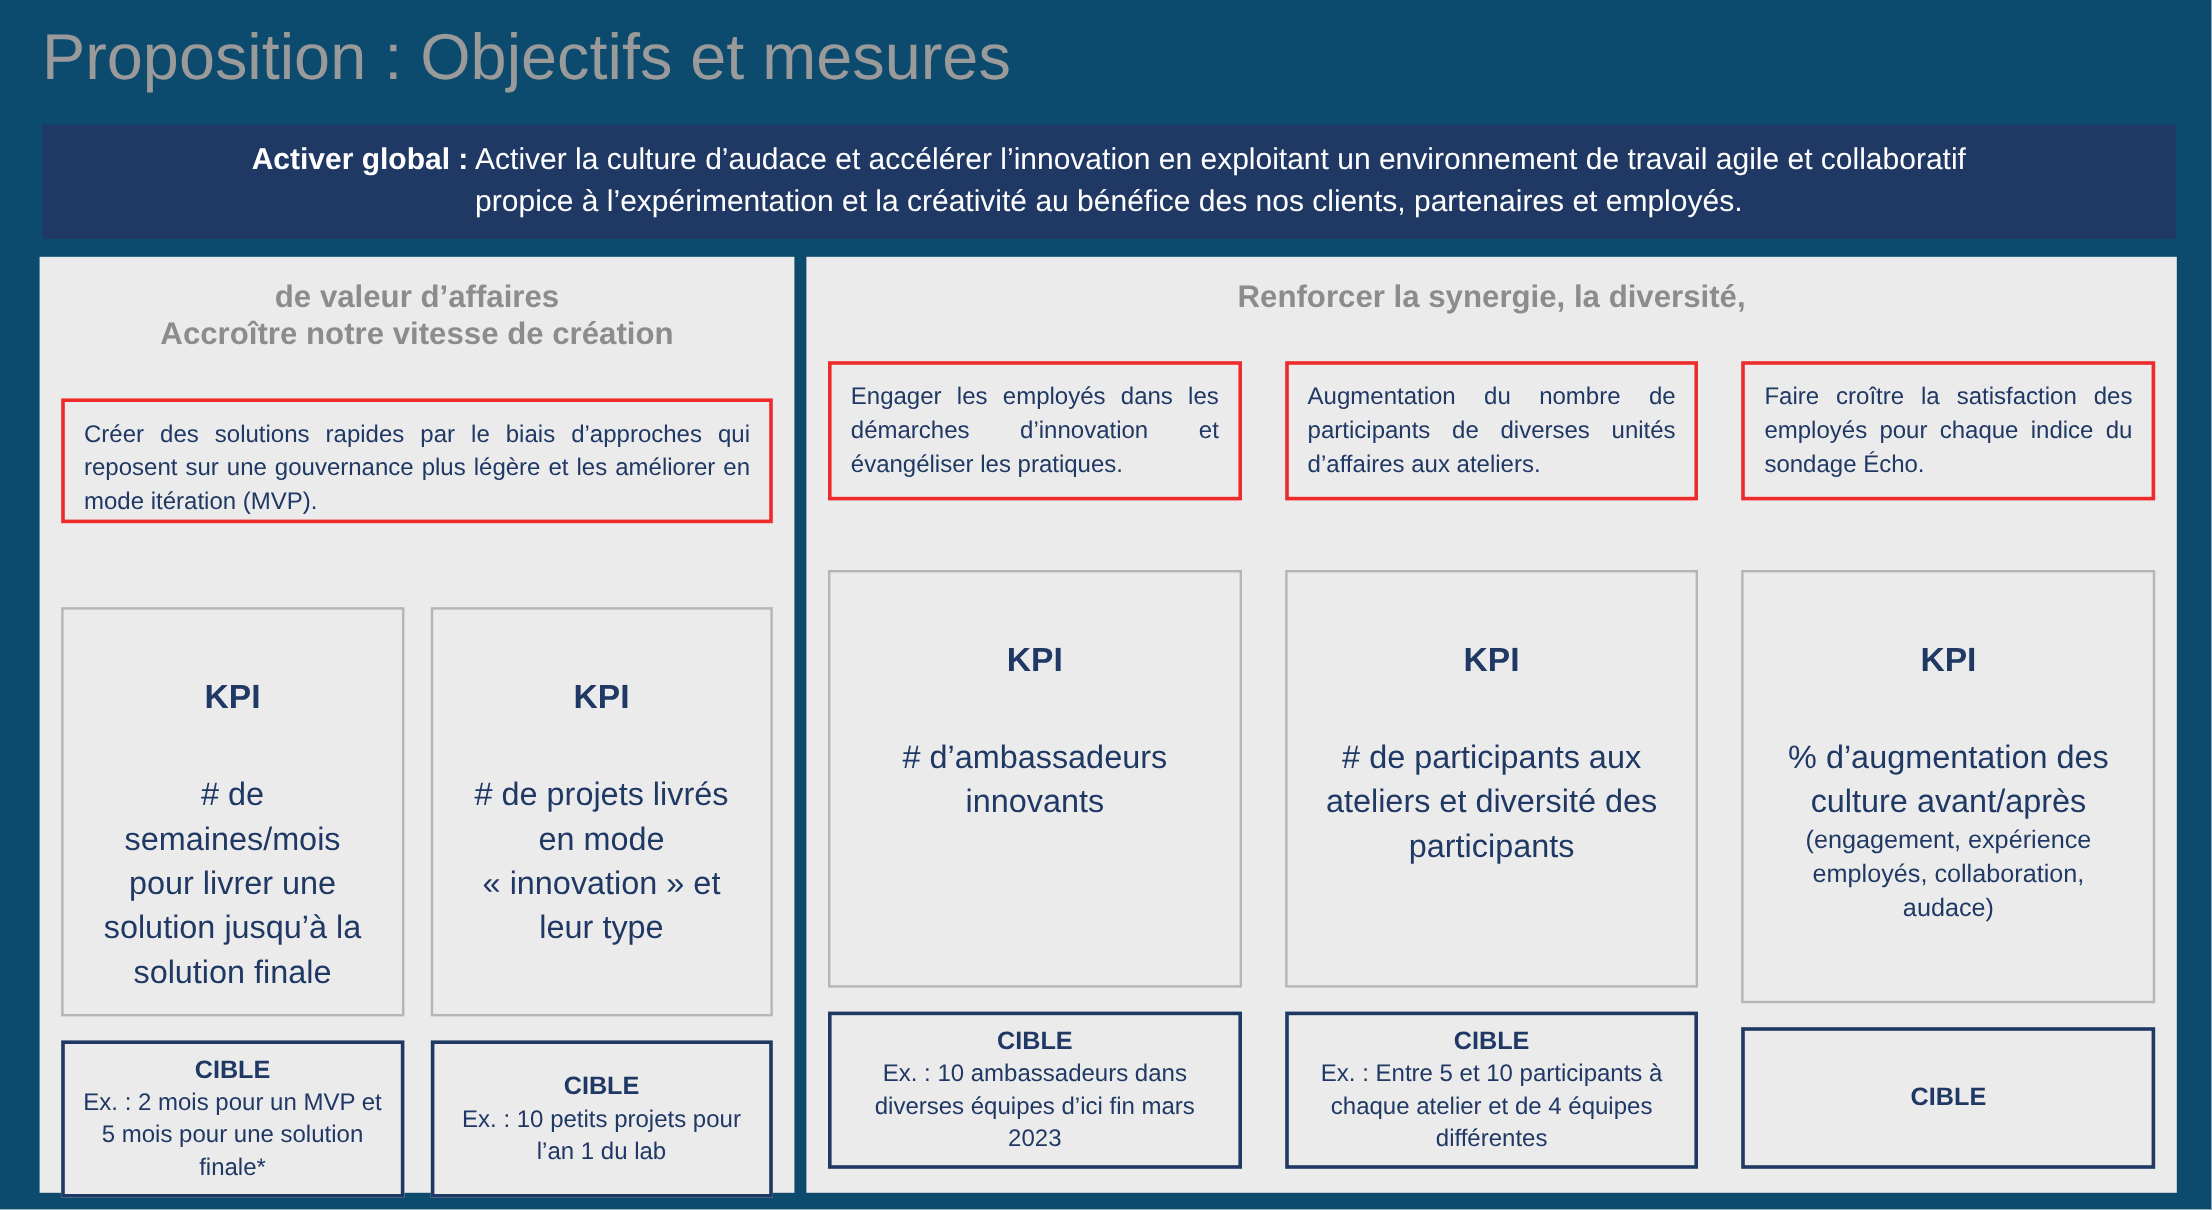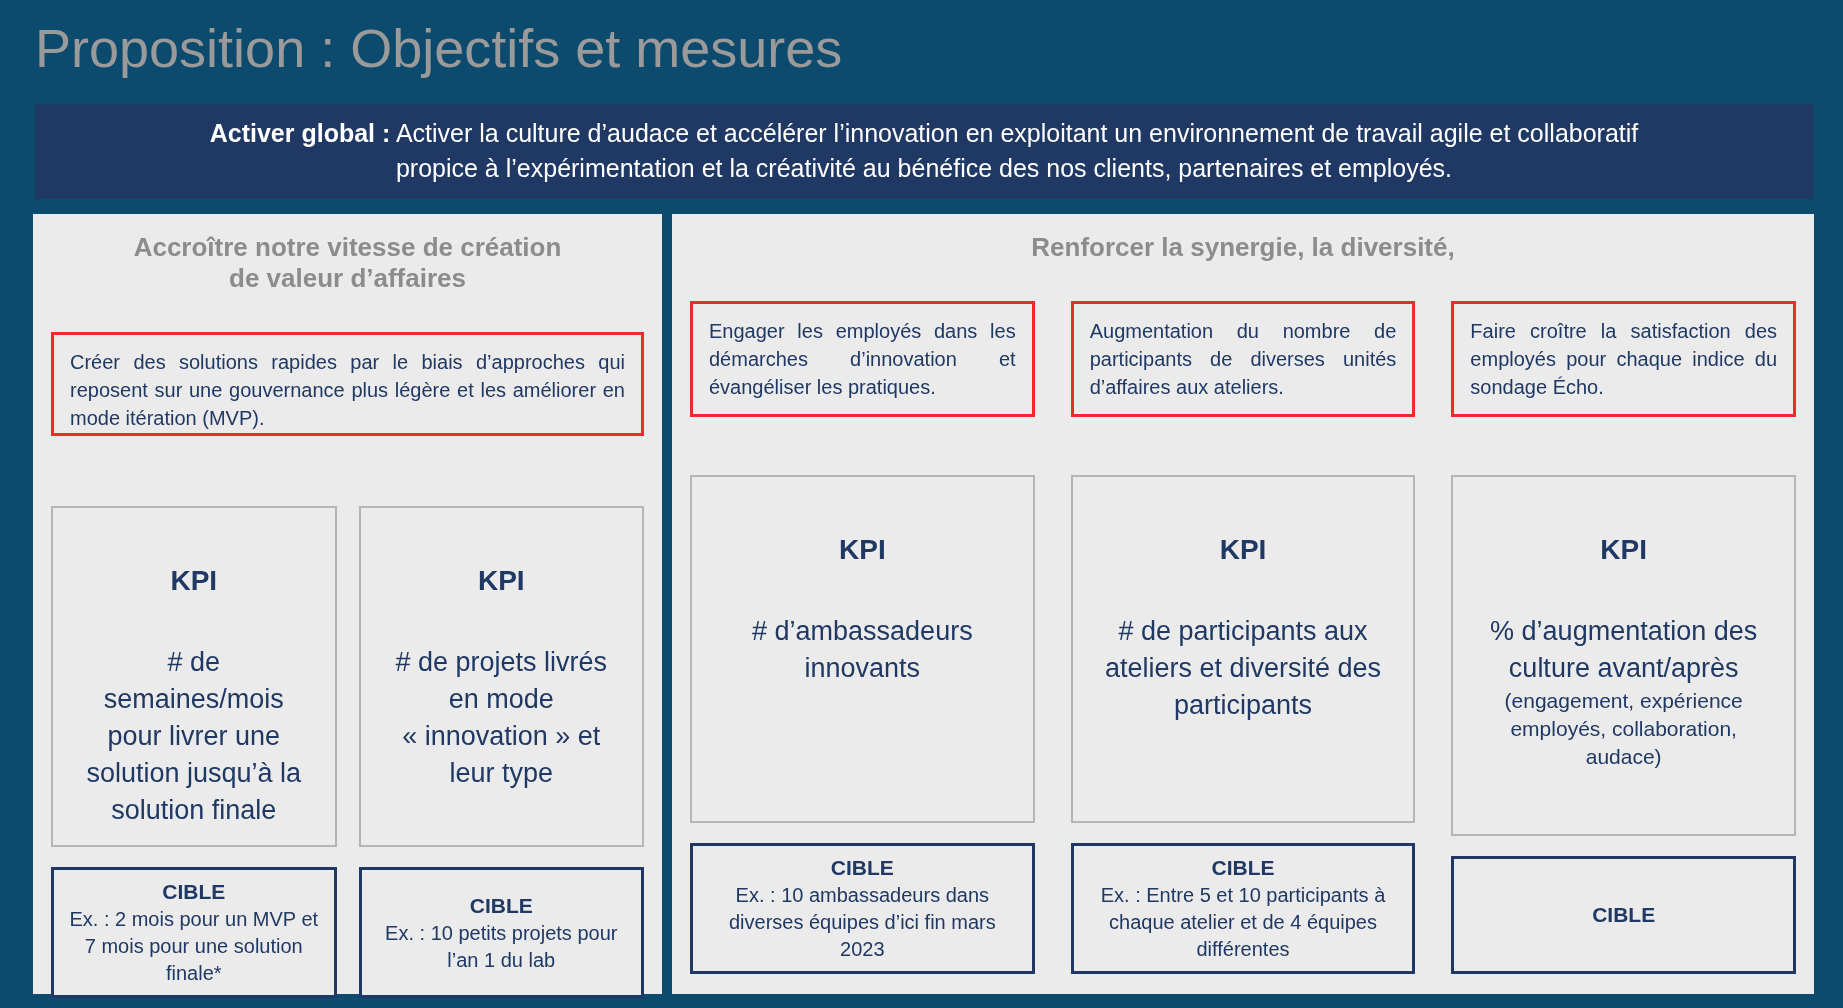--- a/index.html
+++ b/index.html
@@ -78,43 +78,43 @@
   <div class="banner">
     <div><span class="banner-label">Activer global :</span>
       <span>Activer la culture d’audace et accélérer l’innovation en exploitant un environnement de travail agile et collaboratif</span></div>
     <div>propice à l’expérimentation et la créativité au bénéfice des nos clients, partenaires et employés.</div>
   </div>
 
   <div class="panels">
 
     <div class="panel panel-left">
       <div class="panel-header">
+        <div>de valeur d’affaires</div>
         <div>Accroître notre vitesse de création</div>
-        <div>de valeur d’affaires</div>
       </div>
 
       <div class="objective-box">
         <span>Créer des solutions rapides par le biais d’approches qui reposent sur une gouvernance plus légère et les améliorer en mode itération (MVP).</span>
       </div>
 
       <div class="kpi-row">
         <div class="kpi-box">
           <div class="kpi-label">KPI</div>
           <div class="kpi-text" style="max-width:238px;"># de semaines/mois pour livrer une solution jusqu’à la solution finale</div>
         </div>
         <div class="kpi-box">
           <div class="kpi-label">KPI</div>
           <div class="kpi-text"># de projets livrés en mode «&nbsp;innovation&nbsp;» et leur type</div>
         </div>
       </div>
 
       <div class="cible-row">
         <div class="cible-box">
           <div class="cible-label">CIBLE</div>
-          <div class="cible-text">Ex. : 2 mois pour un MVP et 7 mois pour une solution finale*</div>
+          <div class="cible-text">Ex. : 2 mois pour un MVP et 5 mois pour une solution finale*</div>
         </div>
         <div class="cible-box">
           <div class="cible-label">CIBLE</div>
           <div class="cible-text">Ex. : 10 petits projets pour l’an 1 du lab</div>
         </div>
       </div>
     </div>
 
     <div class="panel panel-right">
       <div class="panel-header">

